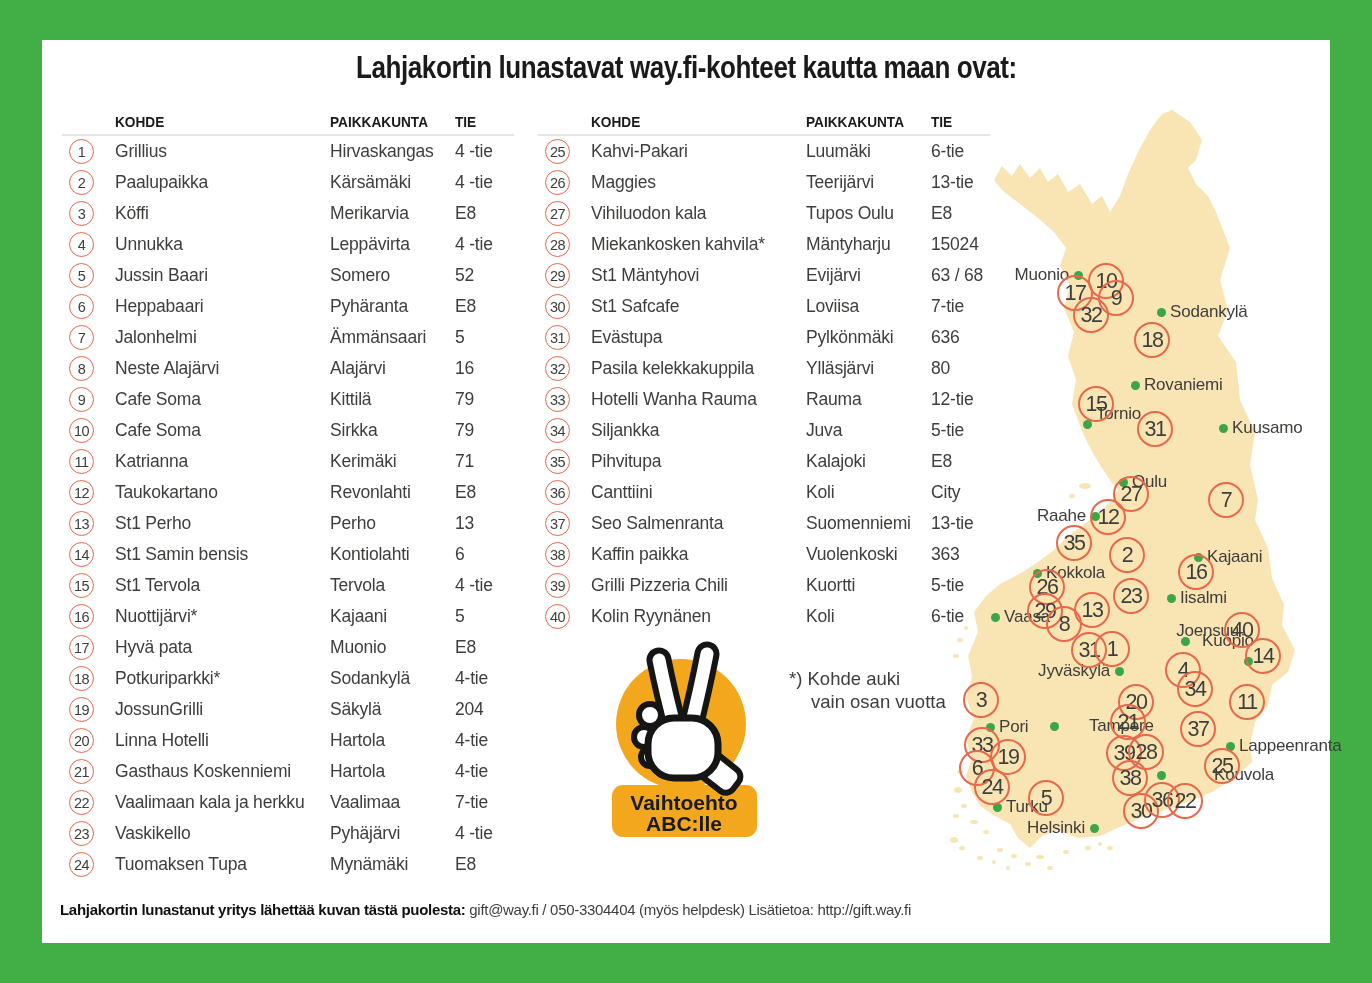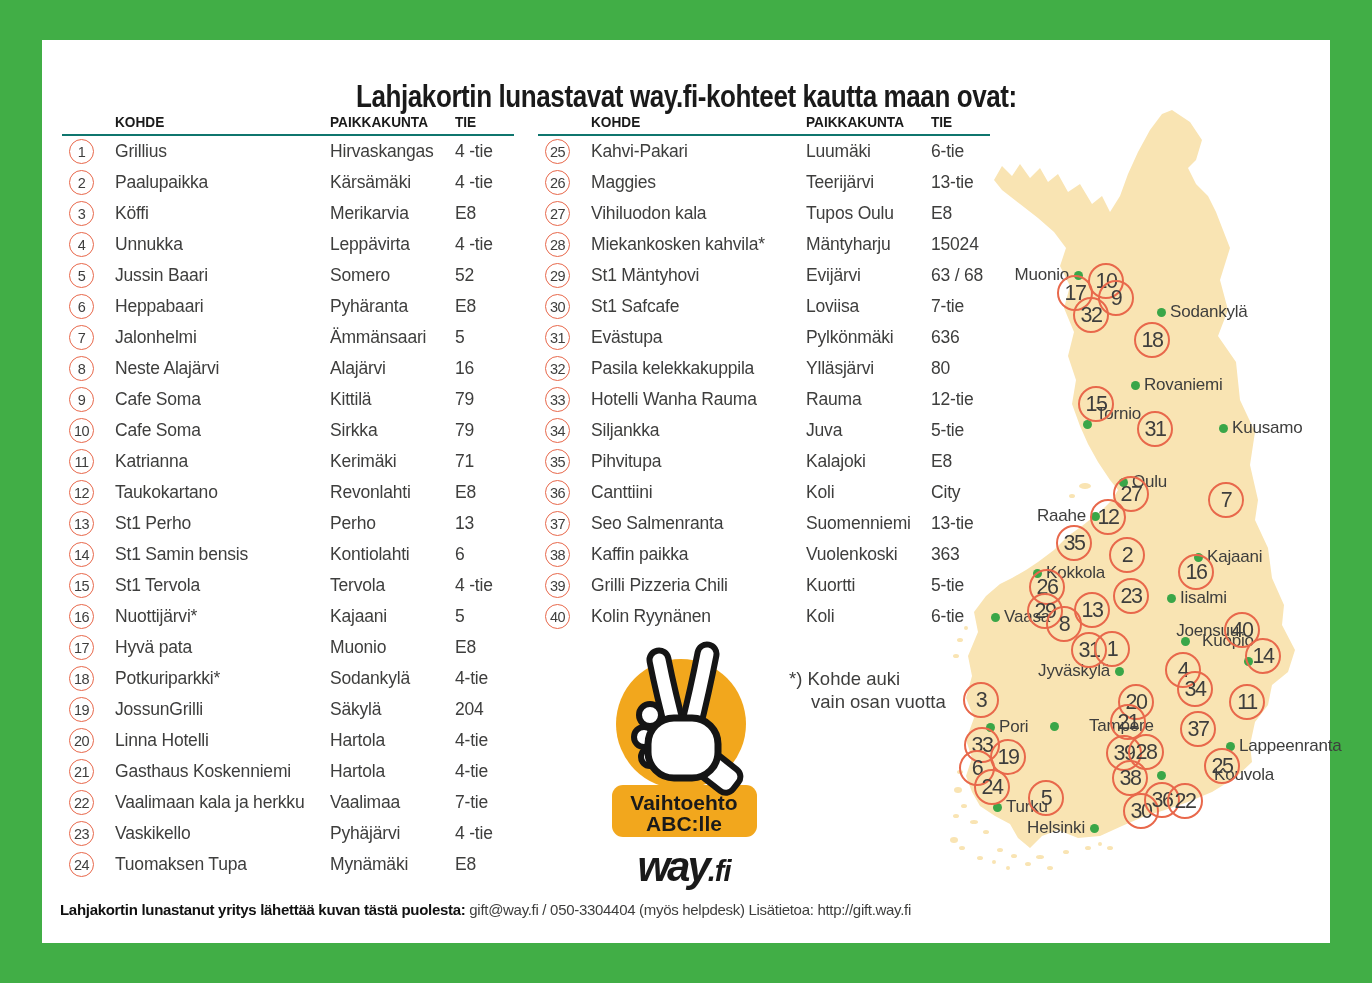--- a/index.html
+++ b/index.html
@@ -5,34 +5,34 @@
   html,body{margin:0;padding:0;}
   body{
     width:1372px;height:983px;position:relative;overflow:hidden;
     background:var(--frame-green,#41AE46);
     font-family:"Liberation Sans","DejaVu Sans",sans-serif;
     color:var(--text-dark,#3E3E3D);
   }
   .card{position:absolute;left:42px;top:40px;width:1288px;height:903px;background:#ffffff;}
 
   
-  .title-wrap{position:absolute;left:42px;top:50px;width:1288px;text-align:center;margin-top:29px;}
+  .title-wrap{position:absolute;left:42px;top:50px;width:1288px;text-align:center;}
   .title-inner{
     display:inline-block;transform:scaleX(.84);transform-origin:center;
     font-weight:bold;font-size:31px;letter-spacing:-.5px;color:var(--heading-black,#1A1A1A);
     white-space:nowrap;
   }
 
   
   .loc-table{position:absolute;top:110px;width:452px;}
   .loc-table.left{left:62px;}
   .loc-table.right{left:538px;}
   .thead{
     display:grid;grid-template-columns:53px 215px 125px 59px;
-    height:24px;align-items:center;border-bottom:2px solid #0f766e;
+    height:24px;align-items:center;border-bottom:2px solid #e5e5e5;
   }
   .thead span{
     font-weight:bold;font-size:15.5px;color:var(--heading-black,#1A1A1A);
     display:inline-block;transform:scaleX(.88);transform-origin:left center;white-space:nowrap;
   }
   .trow{
     display:grid;grid-template-columns:53px 215px 125px 59px;
     height:31px;align-items:center;font-size:17.5px;white-space:nowrap;
   }
   .trow .cell{overflow:visible;letter-spacing:-.2px;}
@@ -371,23 +371,20 @@
 
       <circle cx="40" cy="75" r="11" fill="#fff" stroke="#151515" stroke-width="6"></circle>
       <circle cx="34" cy="97" r="10" fill="#fff" stroke="#151515" stroke-width="6"></circle>
       <circle cx="40" cy="117" r="9" fill="#fff" stroke="#151515" stroke-width="6"></circle>
 
       <rect x="38" y="78" width="70" height="60" rx="26" fill="#fff" stroke="#151515" stroke-width="7"></rect>
     </g>
     <text x="74" y="170" text-anchor="middle" font-family="Liberation Sans, sans-serif" font-size="21" font-weight="bold" fill="#1a1a1a">Vaihtoehto</text>
     <text x="74" y="191" text-anchor="middle" font-family="Liberation Sans, sans-serif" font-size="21" font-weight="bold" fill="#1a1a1a">ABC:lle</text>
   </svg>
-  <div class="wordmark">
-    <span class="way">way</span><span class="fi">.fi</span>
-  </div>
 </div>
 
 <div class="map">
   <svg width="390" height="800" viewBox="0 0 390 800">
     <g fill="var(--map-fill,#F9E4B3)">
       <path d="M222,10 L240,22 L252,40 L246,60 L238,68 L246,84 L258,96 L266,112 L280,148
         L270,180 L278,210 L268,236 L286,262 L290,300 L305,332 L300,365 L308,400 L305,420 L318,448 L322,478
         L334,505 L332,525 L345,550 L338,572 L322,585 L318,605 L305,622 L300,645 L302,662
         L285,678 L262,692 L238,702 L215,710 L195,716 L172,726 L150,736 L128,738 L108,730 L92,736 L80,748
         L68,738 L60,724 L45,716 L30,706 L22,692

